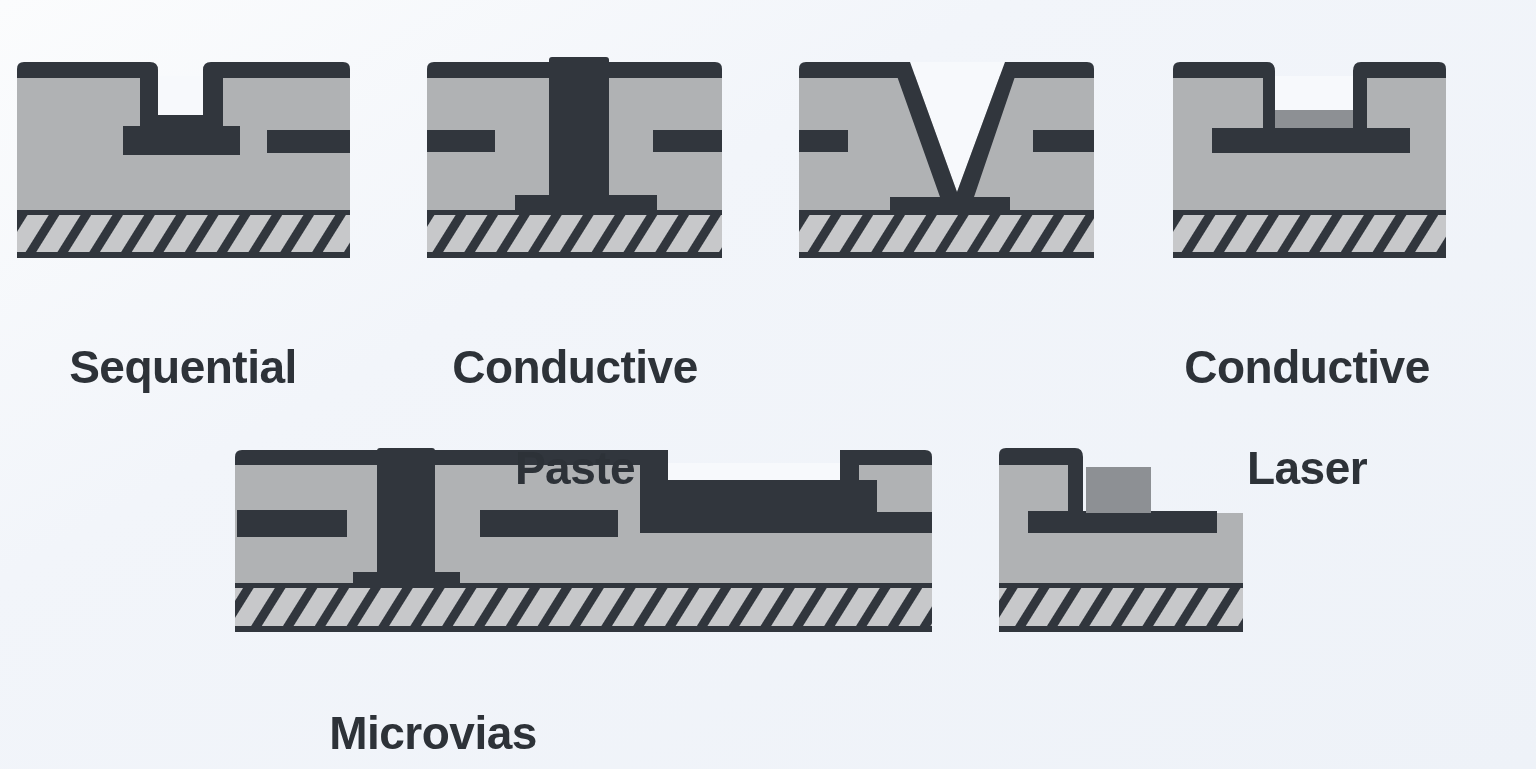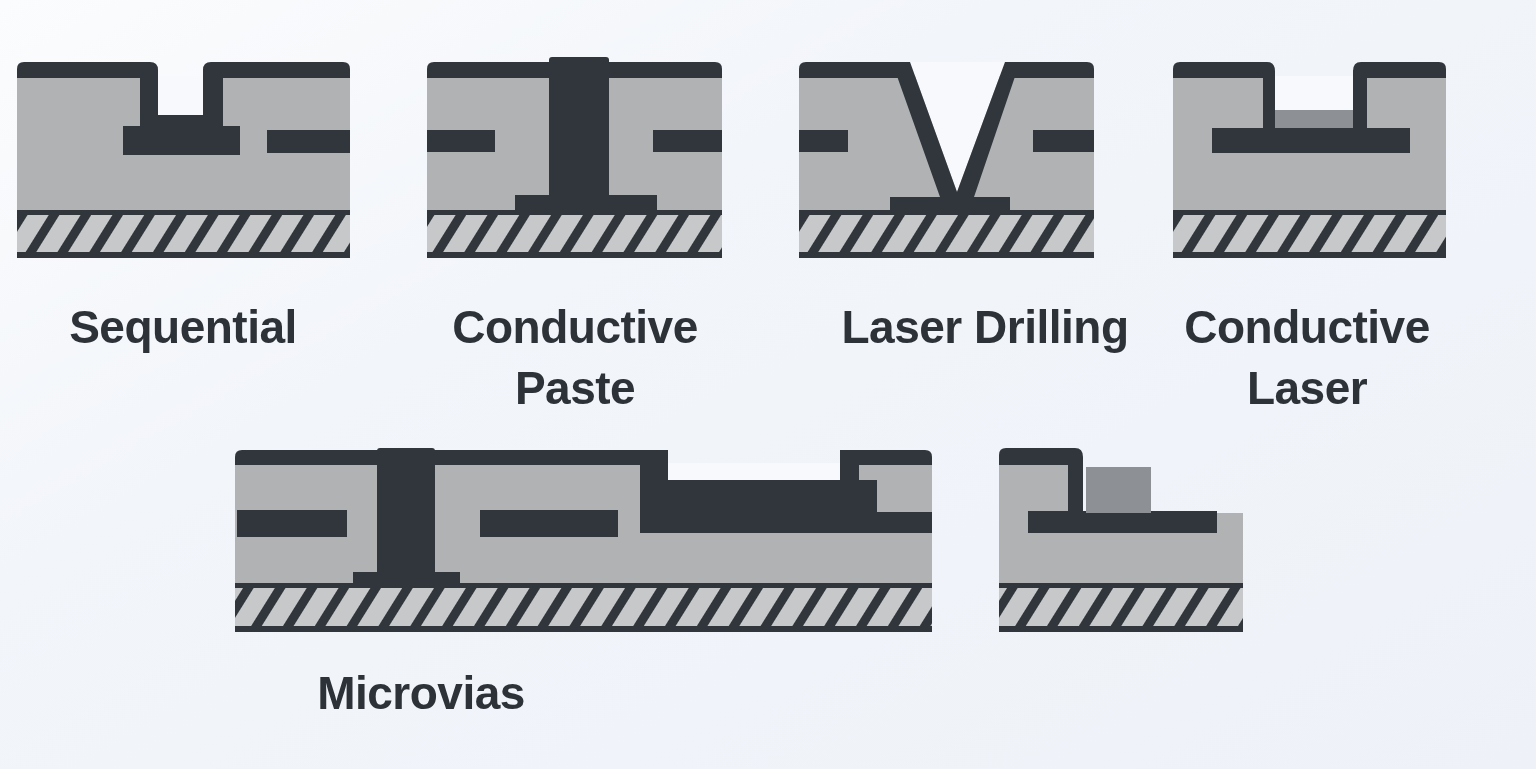--- a/index.html
+++ b/index.html
@@ -29,21 +29,21 @@
   .fig-label{
     position:absolute;
     color:var(--ink);
     font-weight:700;
     font-size:46px;
     line-height:61px;
     letter-spacing:-0.5px;
     text-align:center;
     white-space:nowrap;
   }
-  .lline{display:block;}
+  .lline{display:block;margin-top:40px;}
 </style>
 </head>
 <body>
 
 <div class="stage">
 
   <svg width="0" height="0" style="position:absolute" aria-hidden="true">
     <defs>
       <pattern id="hatch" width="27" height="27" patternUnits="userSpaceOnUse" patternTransform="rotate(32)">
         <rect width="27" height="27" class="hlight"></rect>
@@ -134,27 +134,24 @@
 
   <div class="fig-label" style="left:12px;top:297px;width:342px">
     <span class="lline">Sequential</span>
   </div>
 
   <div class="fig-label" style="left:420px;top:297px;width:310px">
     <span class="lline">Conductive</span>
     <span class="lline">Paste</span>
   </div>
 
-  <div class="fig-label" style="left:777px;top:297px;width:416px">
-    <span class="lline">Laser Drilling</span>
-  </div>
 
   <div class="fig-label" style="left:1156px;top:297px;width:302px">
     <span class="lline">Conductive</span>
     <span class="lline">Laser</span>
   </div>
 
-  <div class="fig-label" style="left:221px;top:663px;width:400px">
+  <div class="fig-label" style="left:233px;top:663px;width:400px">
     <span class="lline">Microvias</span>
   </div>
 
 
 </div>
 
 </body></html>

